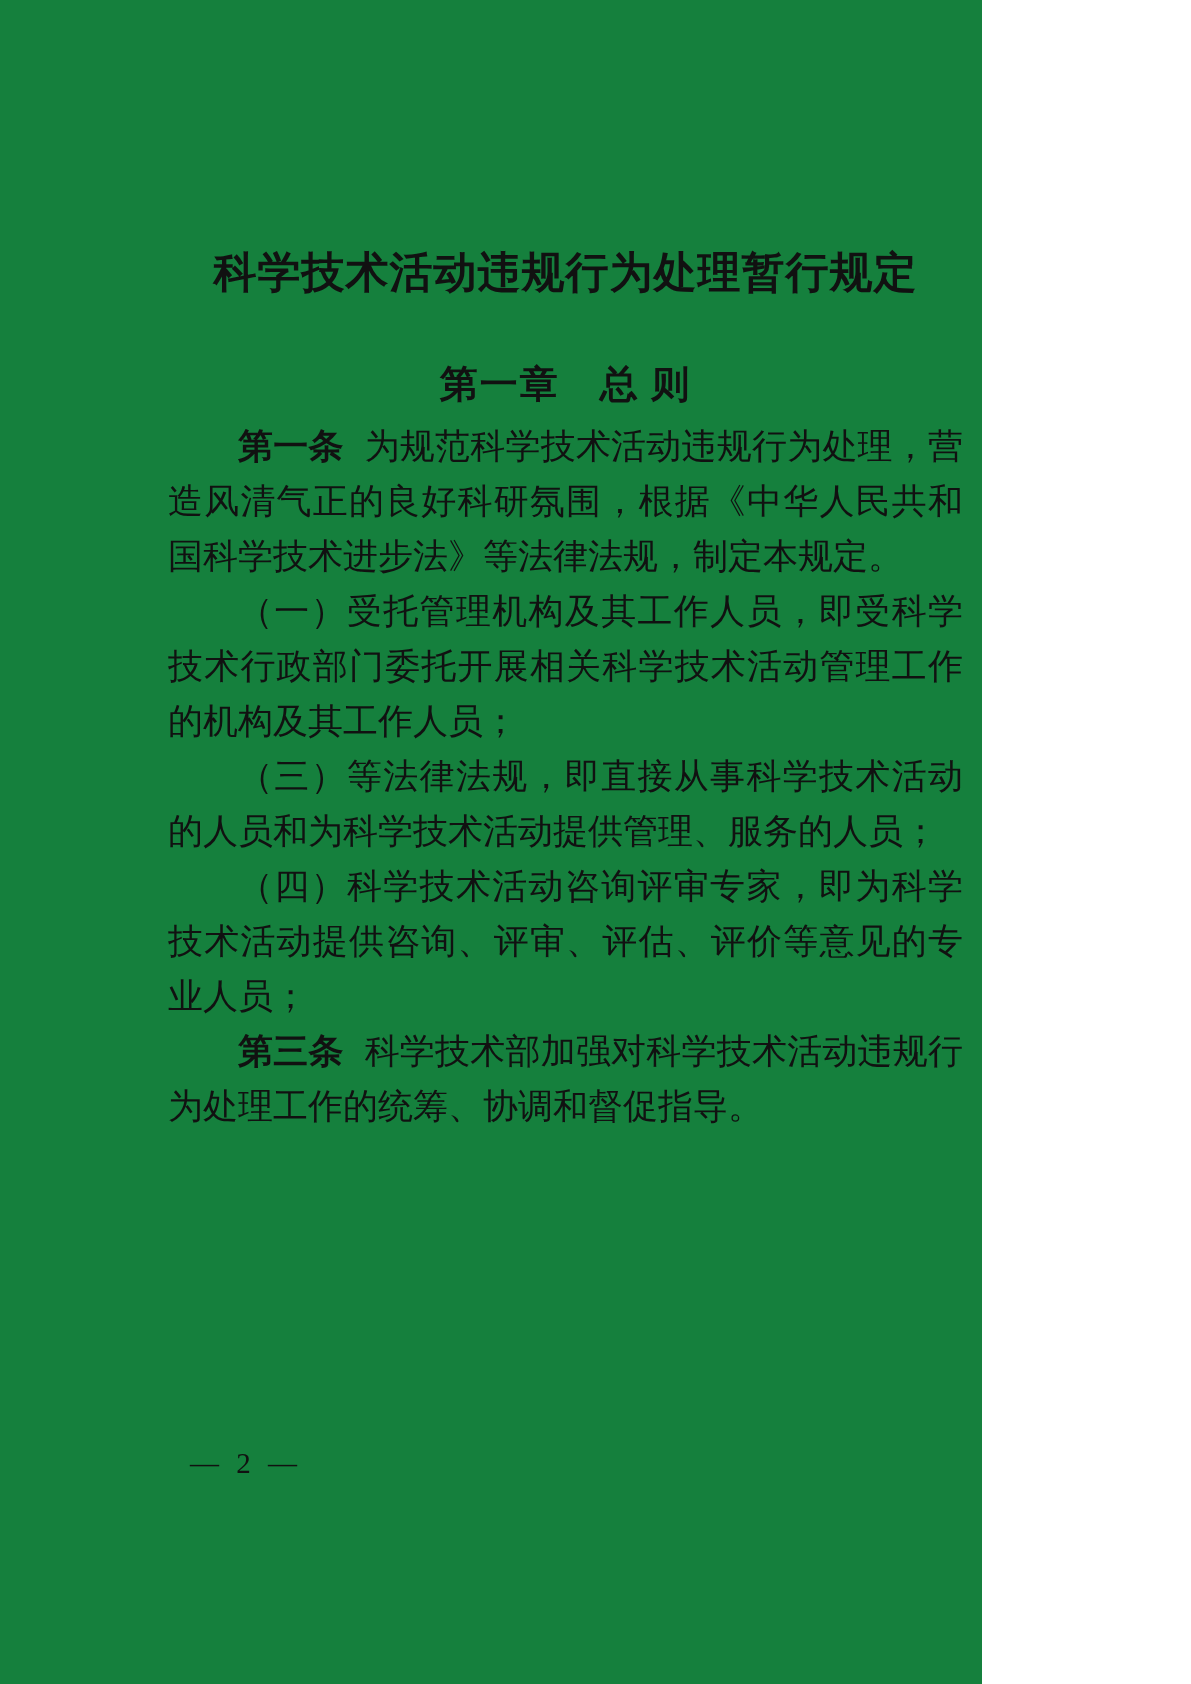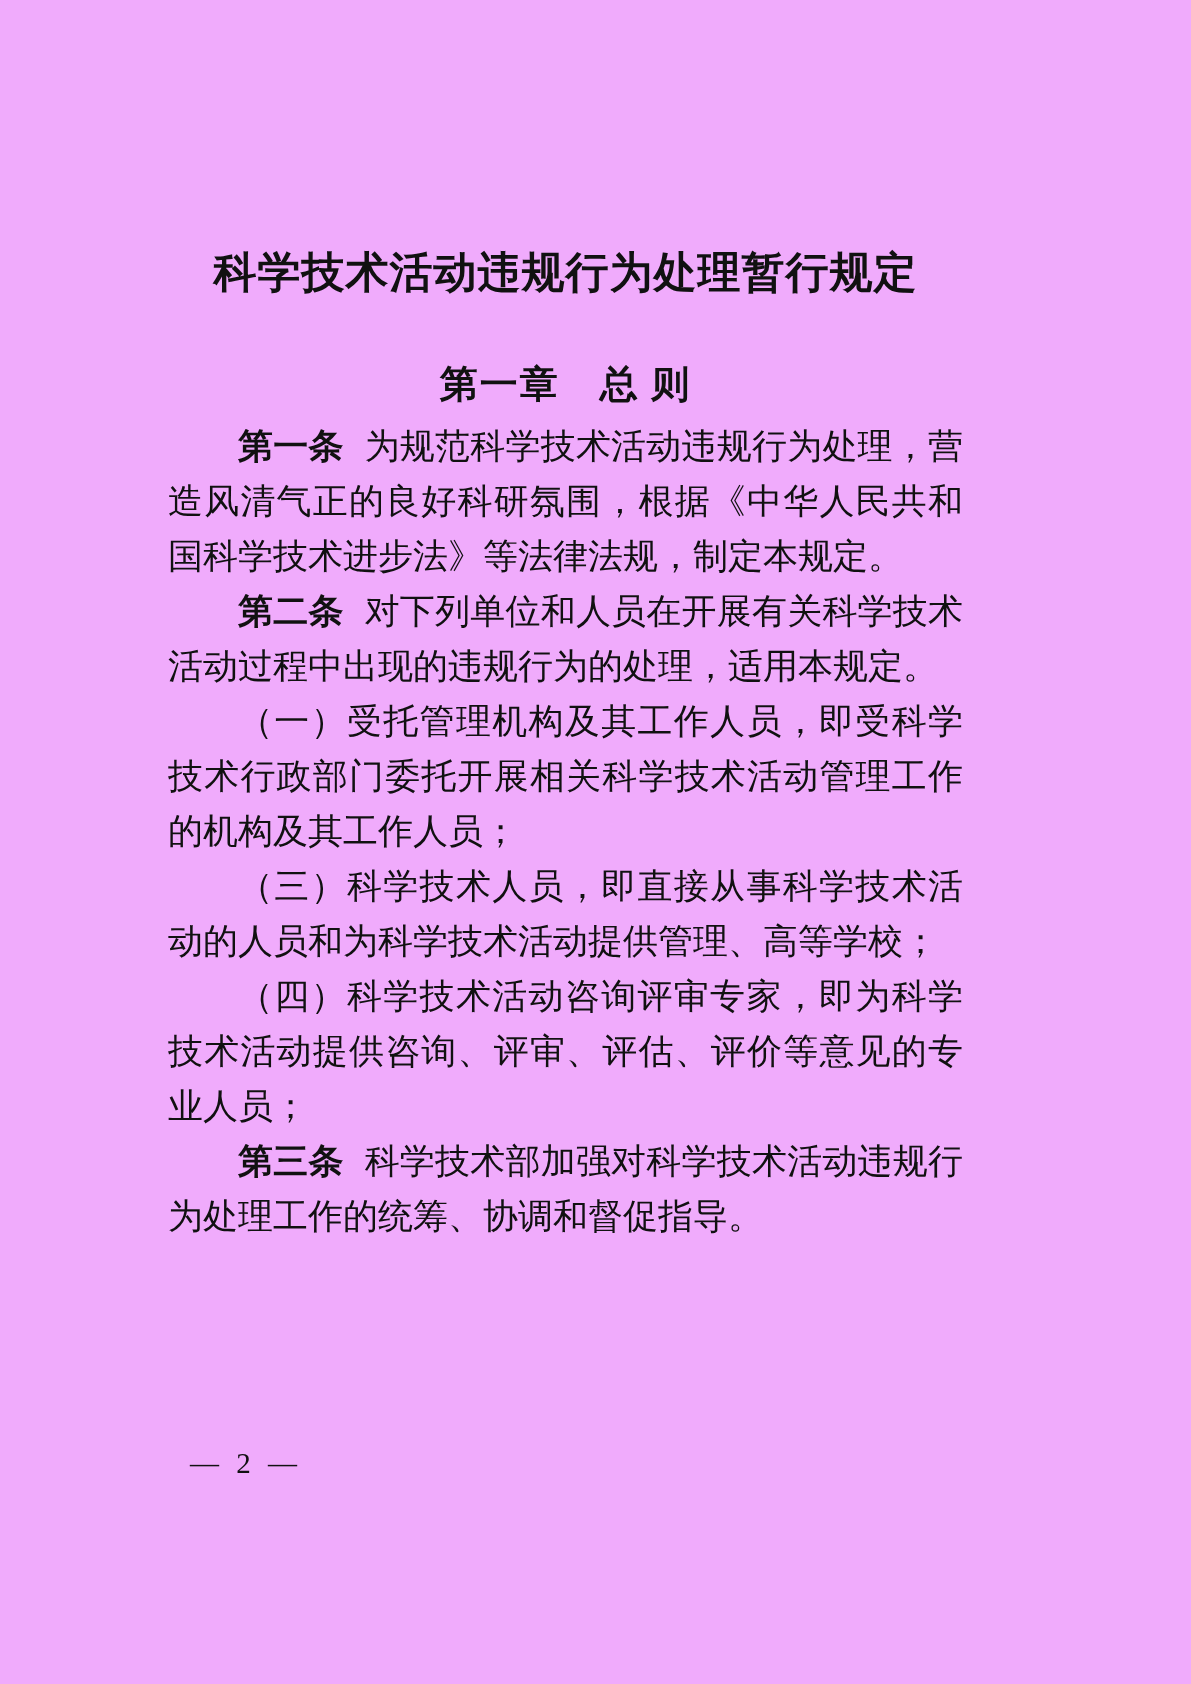--- a/index.html
+++ b/index.html
@@ -8,24 +8,24 @@
   }
   body {
     width: 1191px;
     height: 1684px;
     background: #ffffff;
     color: #111111;
     font-family: "Liberation Serif", "DejaVu Serif", serif;
   }
   .page {
     position: relative;
-    width: 1191px;
+    width: 982px;
     height: 1684px;
     overflow: hidden;
-    background: #f0abfc;
+    background: #15803d;
   }
   .content {
     position: absolute;
     left: 168px;
     top: 0;
     width: 795px;
   }
   .doc-title {
     margin: 243px 0 0 0;
     text-align: center;
@@ -75,26 +75,25 @@
 <div class="page">
   <div class="content">
 
     <h1 class="doc-title">科学技术活动违规行为处理暂行规定</h1>
 
     <h2 class="chapter-heading">第一章　总 则</h2>
 
     <div class="body-text">
       <p class="para"><b class="lead">第一条</b><span>为规范科学技术活动违规行为处理，营造风清气正的良好科研氛围，根据《中华人民共和国科学技术进步法》等法律法规，制定本规定。</span></p>
 
-      <p class="para"><b class="lead">第二条</b><span>对下列单位和人员在开展有关科学技术活动过程中出现的违规行为的处理，适用本规定。</span></p>
 
       <p class="para"><span>（一）受托管理机构及其工作人员，即受科学技术行政部门委托开展相关科学技术活动管理工作的机构及其工作人员；</span></p>
 
 
-      <p class="para"><span>（三）科学技术人员，即直接从事科学技术活动的人员和为科学技术活动提供管理、高等学校；</span></p>
+      <p class="para"><span>（三）等法律法规，即直接从事科学技术活动的人员和为科学技术活动提供管理、服务的人员；</span></p>
 
       <p class="para"><span>（四）科学技术活动咨询评审专家，即为科学技术活动提供咨询、评审、评估、评价等意见的专业人员；</span></p>
 
 
       <p class="para"><b class="lead">第三条</b><span>科学技术部加强对科学技术活动违规行为处理工作的统筹、协调和督促指导。</span></p>
     </div>
   </div>
 
   <div class="page-number">— 2 —</div>
 </div>

